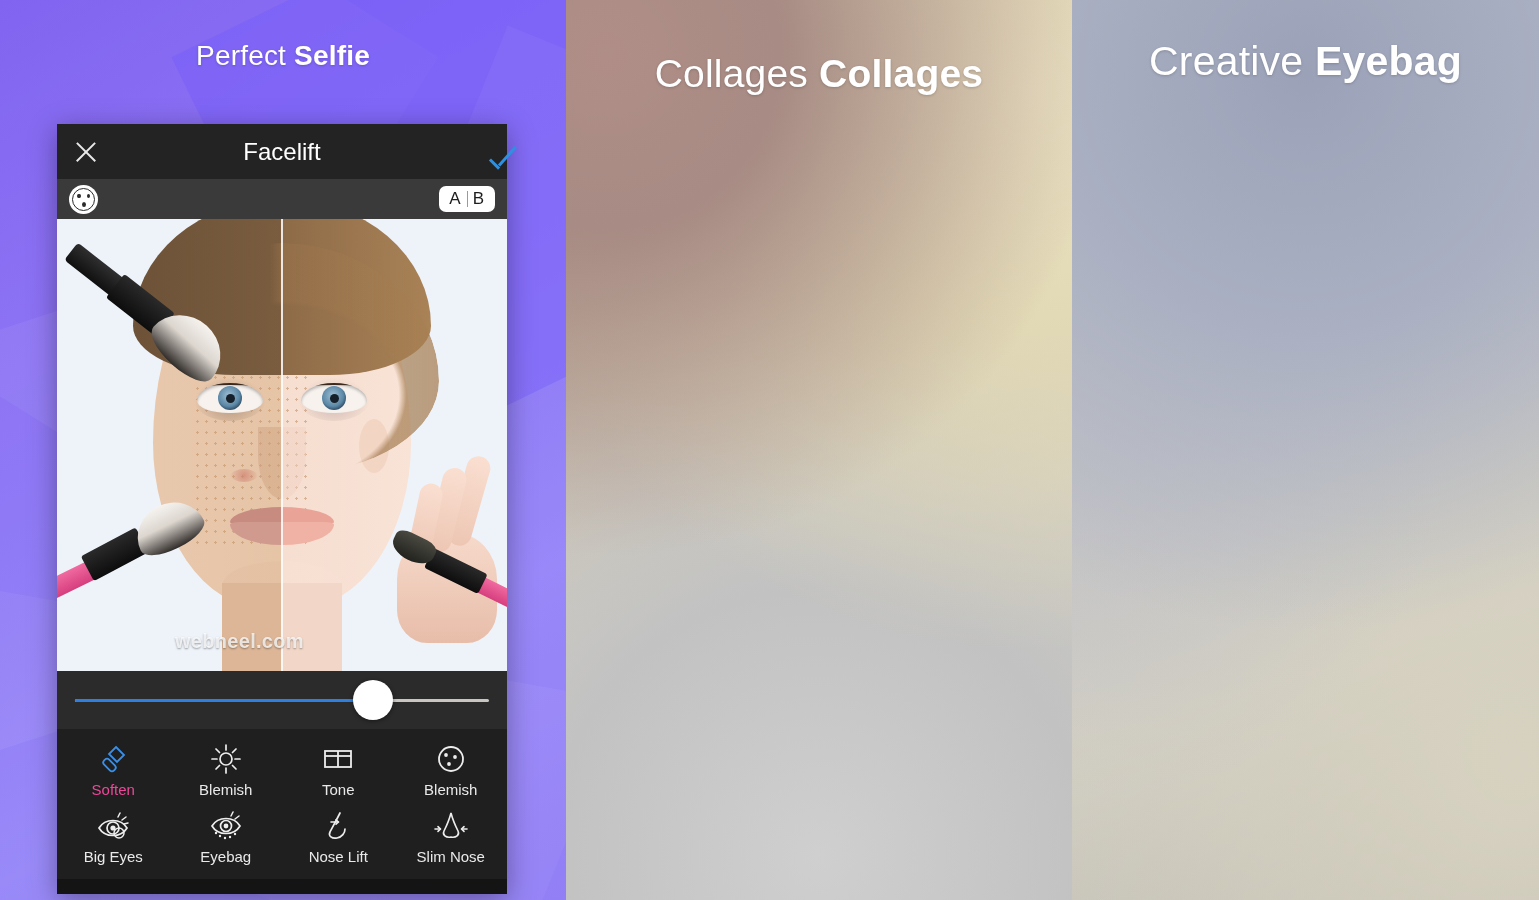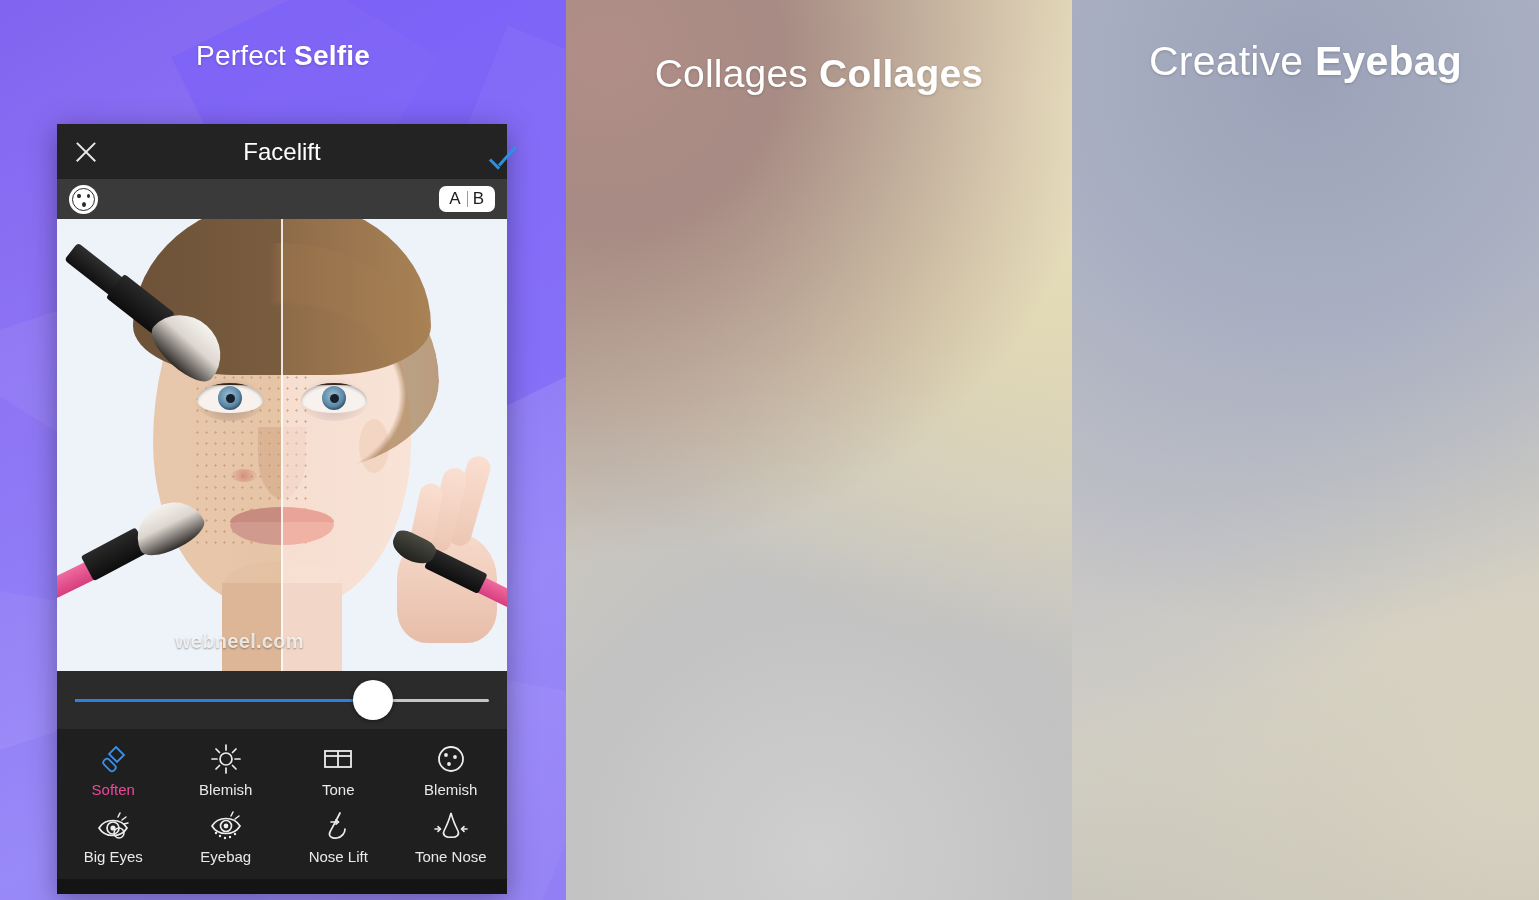--- a/index.html
+++ b/index.html
@@ -385,21 +385,21 @@
           <div class="tool">
             <svg width="34" height="32" viewBox="0 0 34 32">
               <path d="M17 2 C15 10 12 16 10 20 C8 24 12 27 17 26 C22 27 26 24 24 20 C22 16 19 10 17 2 Z" fill="none" stroke="#ededed" stroke-width="1.6"></path>
               <g stroke="#ededed" stroke-width="1.6" stroke-linecap="round">
                 <line x1="1" y1="18" x2="6" y2="18"></line>
                   <polyline points="4,15.6 6.4,18 4,20.4" fill="none"></polyline>
                 <line x1="33" y1="18" x2="28" y2="18"></line>
                   <polyline points="30,15.6 27.6,18 30,20.4" fill="none"></polyline>
               </g>
             </svg>
-            <span class="tlabel">Tone Nose</span>
+            <span class="tlabel">Slim Nose</span>
           </div>
 
 
         </div>
       </div>
     </div>
   </div>
 
   <div class="panel" id="panel-collage">
     <div class="bg-warm"></div>

